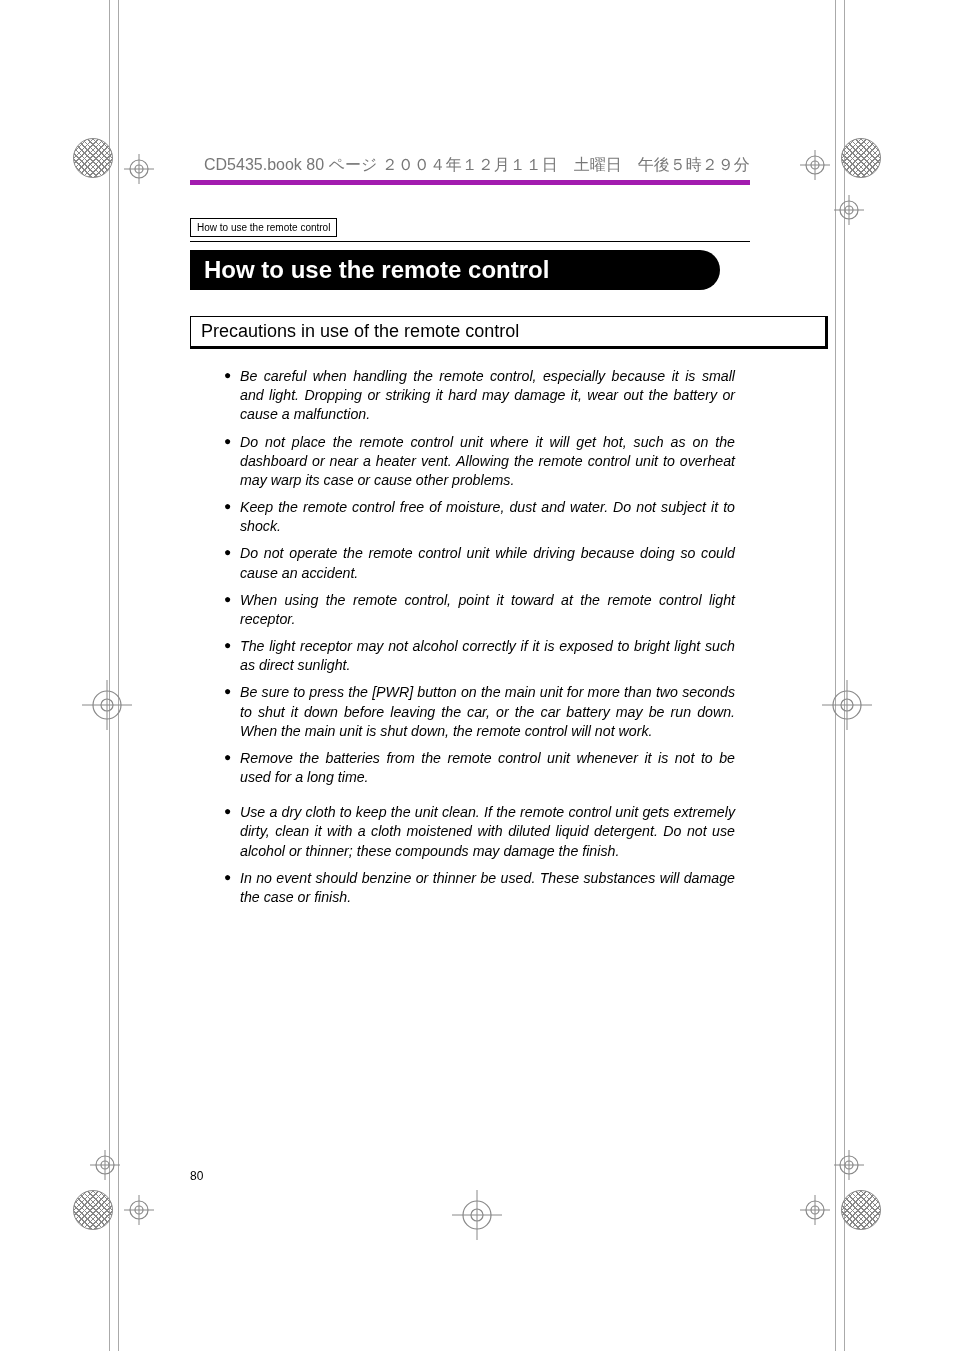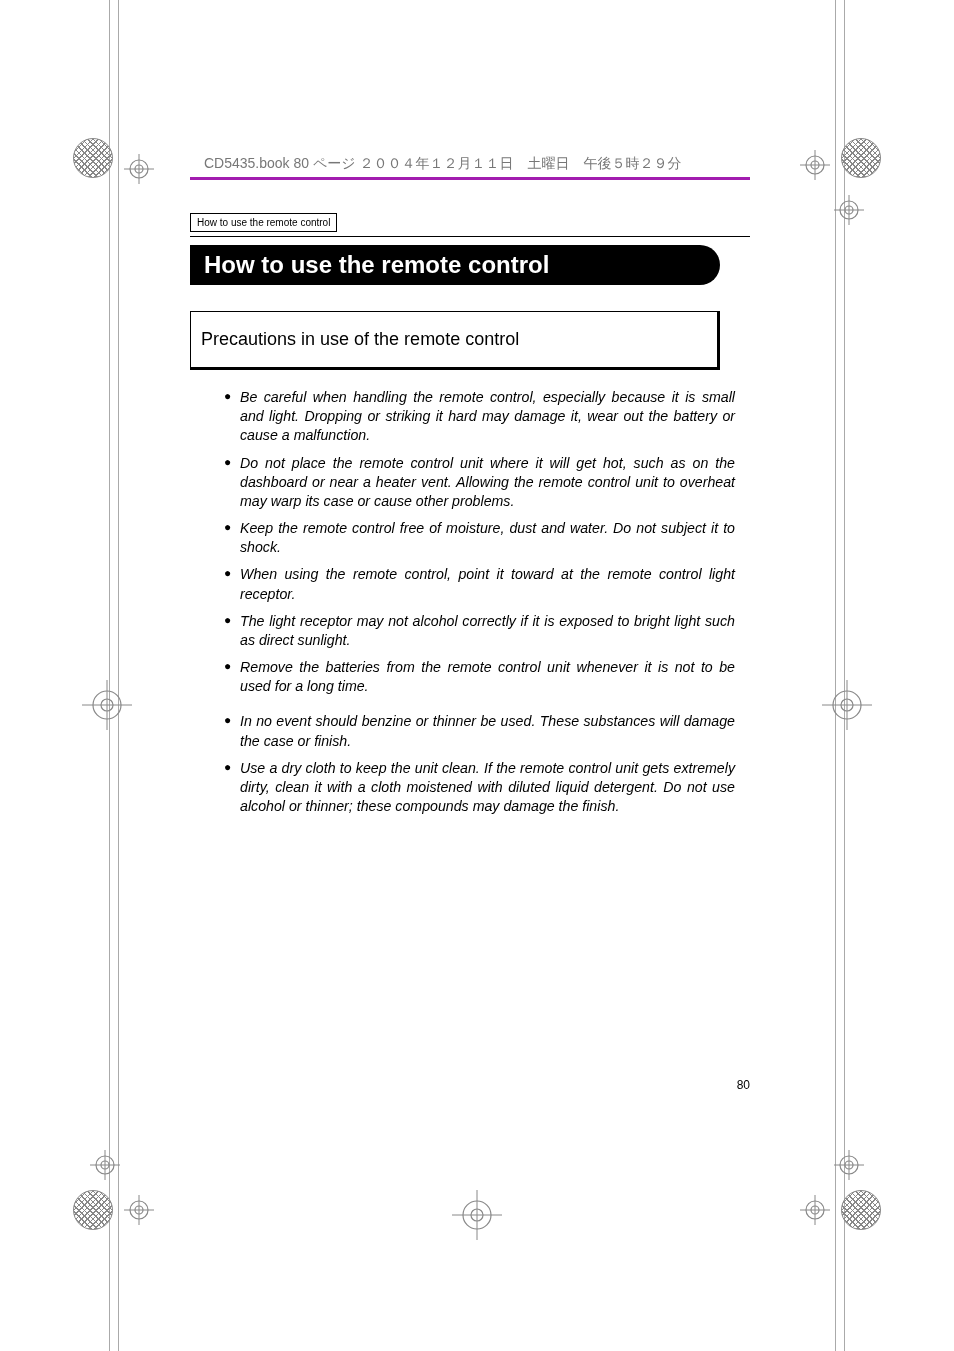--- a/index.html
+++ b/index.html
@@ -27,24 +27,24 @@
   }
 
   .content {
     position: absolute;
     left: 190px;
     top: 155px;
     width: 560px;
   }
 
   .meta-line {
-    font-size: 14px;
+    font-size: 16px;
     color: #777;
     margin-bottom: 10px;
-    border-bottom: 3px solid #a21caf;
+    border-bottom: 5px solid #a21caf;
     padding-bottom: 4px;
     padding-left: 14px;
     position: relative;
   }
 
   .spacer1 { height: 22px; }
 
   .breadcrumb-box {
     display: inline-block;
     border: 1px solid #000;
@@ -69,24 +69,24 @@
     display: inline-block;
     width: 530px;
     box-sizing: border-box;
     margin-bottom: 26px;
   }
 
   .section-box {
     border: 1px solid #000;
     border-right: 3px solid #000;
     border-bottom: 3px solid #000;
-    padding: 17px 10px;
+    padding: 4px 10px;
     font-size: 18px;
     margin-bottom: 18px;
-    width: 530px;
+    width: 638px;
     box-sizing: border-box;
   }
 
   .bullets {
     margin: 0 0 16px 50px;
     padding: 0;
     list-style: none;
     width: 495px;
   }
   .bullets li {
@@ -102,21 +102,21 @@
     position: absolute;
     left: -16px;
     top: 0;
     font-size: 12px;
   }
 
   .page-num {
     position: absolute;
     left: 0;
     right: 0;
-    text-align: right;
+    text-align: left;
     bottom: -260px;
     font-size: 12px;
   }
   
   .big-circ {
     border-radius: 50%;
     border: 1.2px solid #888;
   }
   .hatch {
     background:
@@ -243,25 +243,27 @@
   <hr class="hr-thin">
 
   <div class="title-bar">How to use the remote control</div>
 
   
   <div class="section-box">Precautions in use of the remote control</div>
   <ul class="bullets">
     <li>Be careful when handling the remote control, especially because it is small and light. Dropping or striking it hard may damage it, wear out the battery or cause a malfunction.</li>
     <li>Do not place the remote control unit where it will get hot, such as on the dashboard or near a heater vent.  Allowing the remote control unit to overheat may warp its case or cause other problems.</li>
     <li>Keep the remote control free of moisture, dust and water. Do not subject it to shock.</li>
+    <li>Do not operate the remote control unit while driving because doing so could cause an accident.</li>
     <li>When using the remote control, point it toward at the remote control light receptor.</li>
     <li>The light receptor may not alcohol correctly if it is exposed to bright light such as direct sunlight.</li>
+    <li>Be sure to press the [PWR] button on the main unit for more than two seconds to shut it down before leaving the car, or the car battery may be run down. When the main unit is shut down, the remote control will not work.</li>
     <li>Remove the batteries from the remote control unit whenever it is not to be used for a long time.</li>
   </ul>
 
   
   <ul class="bullets">
+    <li>Use a dry cloth to keep the unit clean.  If the remote control unit gets extremely dirty, clean it with a cloth moistened with diluted liquid detergent.  Do not use alcohol or thinner; these compounds may damage the finish.</li>
     <li>In no event should benzine or thinner be used. These substances will damage the case or finish.</li>
-    <li>Use a dry cloth to keep the unit clean.  If the remote control unit gets extremely dirty, clean it with a cloth moistened with diluted liquid detergent.  Do not use alcohol or thinner; these compounds may damage the finish.</li>
   </ul>
 
   <div class="page-num">80</div>
 </div>
 
 </body></html>

